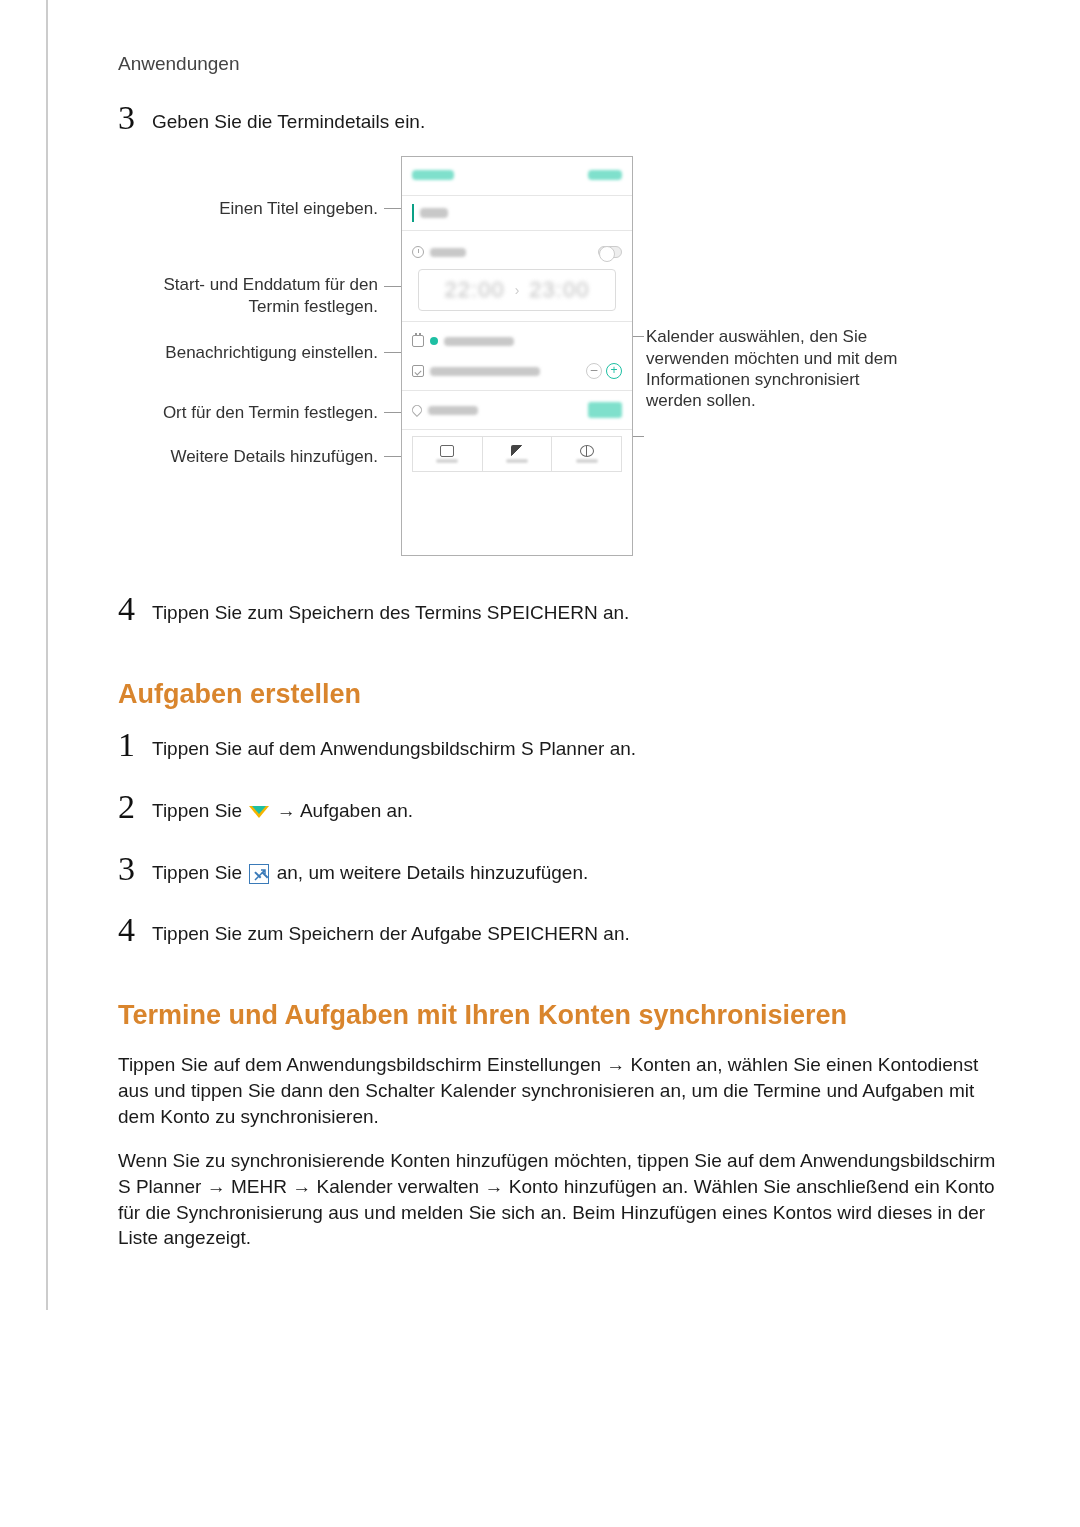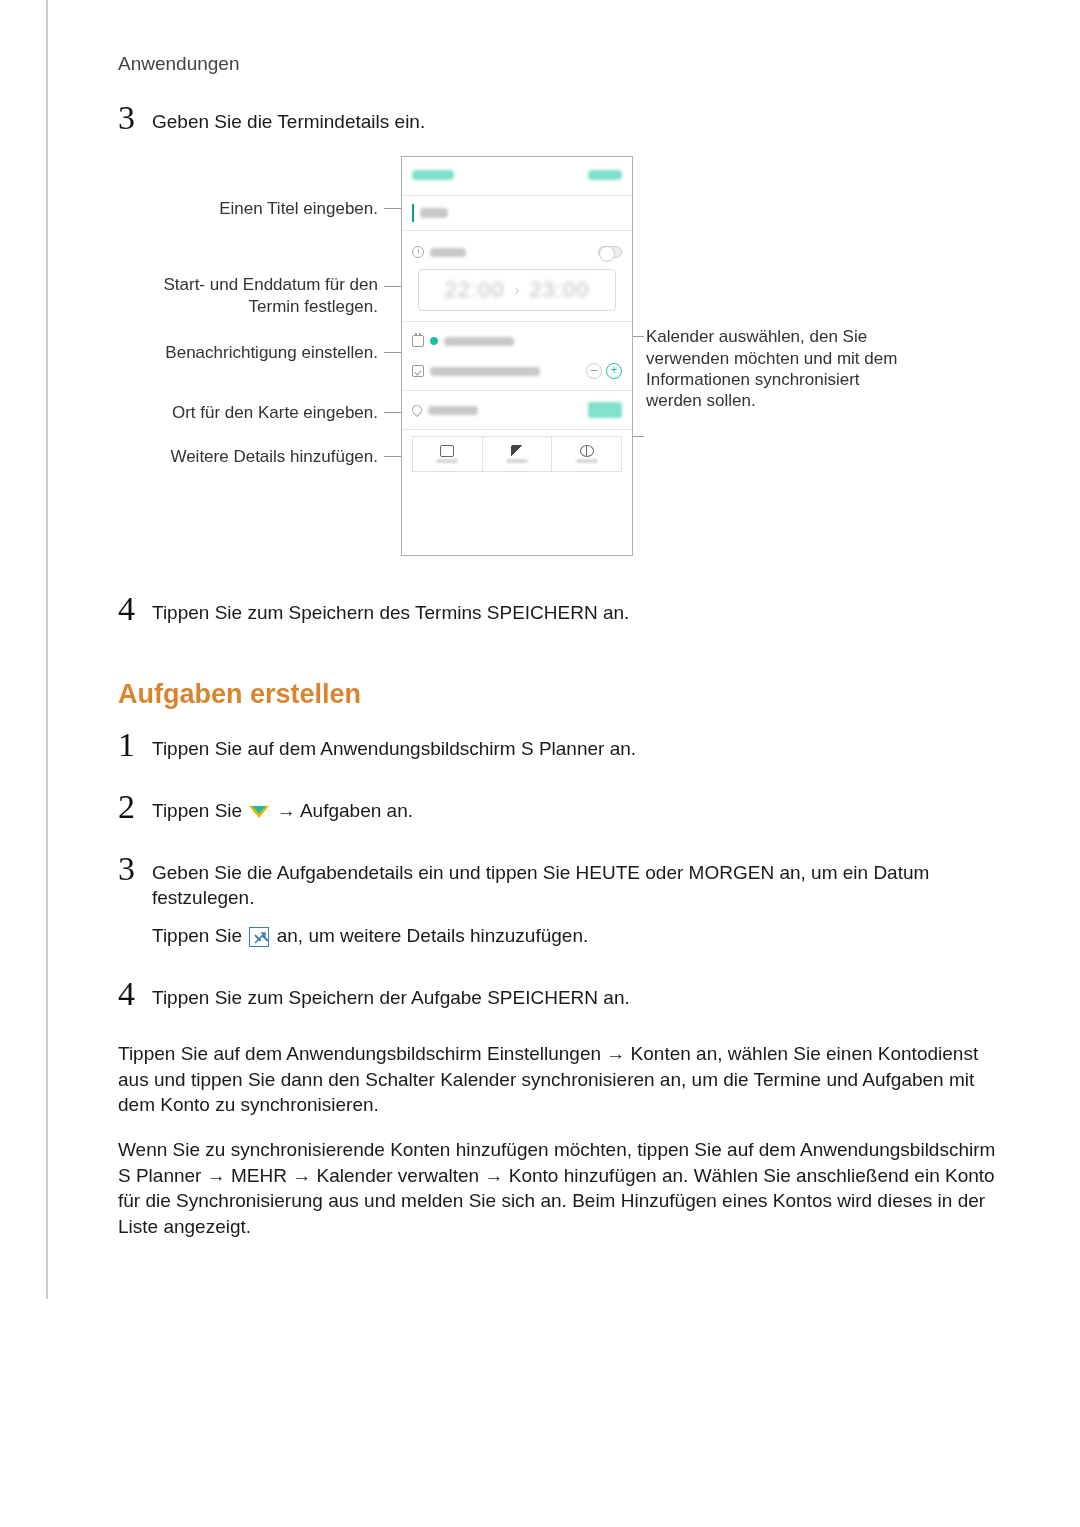--- a/index.html
+++ b/index.html
@@ -249,21 +249,21 @@
     <div class="ol-body">
         <p>Geben Sie die Termindetails ein.</p>
       </div>
   </div>
 
   <div class="figure">
 
     <div class="callout-label-left" style="top:42px; left:0; width:260px;">Einen Titel eingeben.</div>
     <div class="callout-label-left" style="top:118px; left:0; width:260px;text-align:right;">Start- und Enddatum für den Termin festlegen.</div>
     <div class="callout-label-left" style="top:186px; left:0; width:260px;">Benachrichtigung einstellen.</div>
-    <div class="callout-label-left" style="top:246px; left:0; width:260px;">Ort für den Karte eingeben.</div>
+    <div class="callout-label-left" style="top:246px; left:0; width:260px;">Ort für den Termin festlegen.</div>
     <div class="callout-label-left" style="top:290px; left:0; width:260px;">Weitere Details hinzufügen.</div>
 
     <div class="callout-label-right" style="top:170px; left:528px;">Kalender auswählen, den Sie verwenden möchten und mit dem Informationen synchronisiert werden sollen.</div>
 
     <div class="line" style="top:52px;  left:266px; width:30px;"></div>
     <div class="line" style="top:130px; left:266px; width:30px;"></div>
     <div class="line" style="top:196px; left:266px; width:30px;"></div>
     <div class="line" style="top:256px; left:266px; width:30px;"></div>
     <div class="line" style="top:300px; left:266px; width:30px;"></div>
 
@@ -369,43 +369,41 @@
       <span class="arrow">→</span>
       <b>Aufgaben</b><span> an.</span>
     </p>
       </div>
   </div>
 
   <div class="ol-step">
     <div class="ol-num">3</div>
     <div class="ol-body">
       <p>
-        <span>Geben Sie die Aufgabendetails ein und tippen Sie </span><b>HEUTE</b><span> oder </span><b>MORGEN</b><span> an, um ein Datum festzulegen.</span>
-      </p>
-      <p>
         <span>Tippen Sie </span>
         <span class="inline-box">
           <svg width="16" height="16" viewBox="0 0 16 16">
               <path d="M3 13 L13 3 M9 3 H13 V7" stroke="#3a7ab8" stroke-width="1.5" fill="none"></path>
             </svg>
         </span>
         <span> an, um weitere Details hinzuzufügen.</span>
       </p>
     </div>
   </div>
 
   <div class="ol-step">
     <div class="ol-num">4</div>
     <div class="ol-body">
         <p>
       <span>Tippen Sie zum Speichern der Aufgabe </span><b>SPEICHERN</b><span> an.</span>
     </p>
       </div>
   </div>
 
+  <h3 class="section">Termine und Aufgaben mit Ihren Konten synchronisieren</h3>
 
   <p>
     <span>Tippen Sie auf dem Anwendungsbildschirm </span><b>Einstellungen</b><span> → </span><b>Konten</b><span> an, wählen Sie einen Kontodienst aus und tippen Sie dann den Schalter </span><b>Kalender synchronisieren</b><span> an, um die Termine und Aufgaben mit dem Konto zu synchronisieren.</span>
   </p>
 
   <p>
     <span>Wenn Sie zu synchronisierende Konten hinzufügen möchten, tippen Sie auf dem Anwendungsbildschirm </span><b>S Planner</b><span> → </span><b>MEHR</b><span> → </span><b>Kalender verwalten</b><span> → </span><b>Konto hinzufügen</b><span> an. Wählen Sie anschließend ein Konto für die Synchronisierung aus und melden Sie sich an. Beim Hinzufügen eines Kontos wird dieses in der Liste angezeigt.</span>
   </p>
 
 </div>

